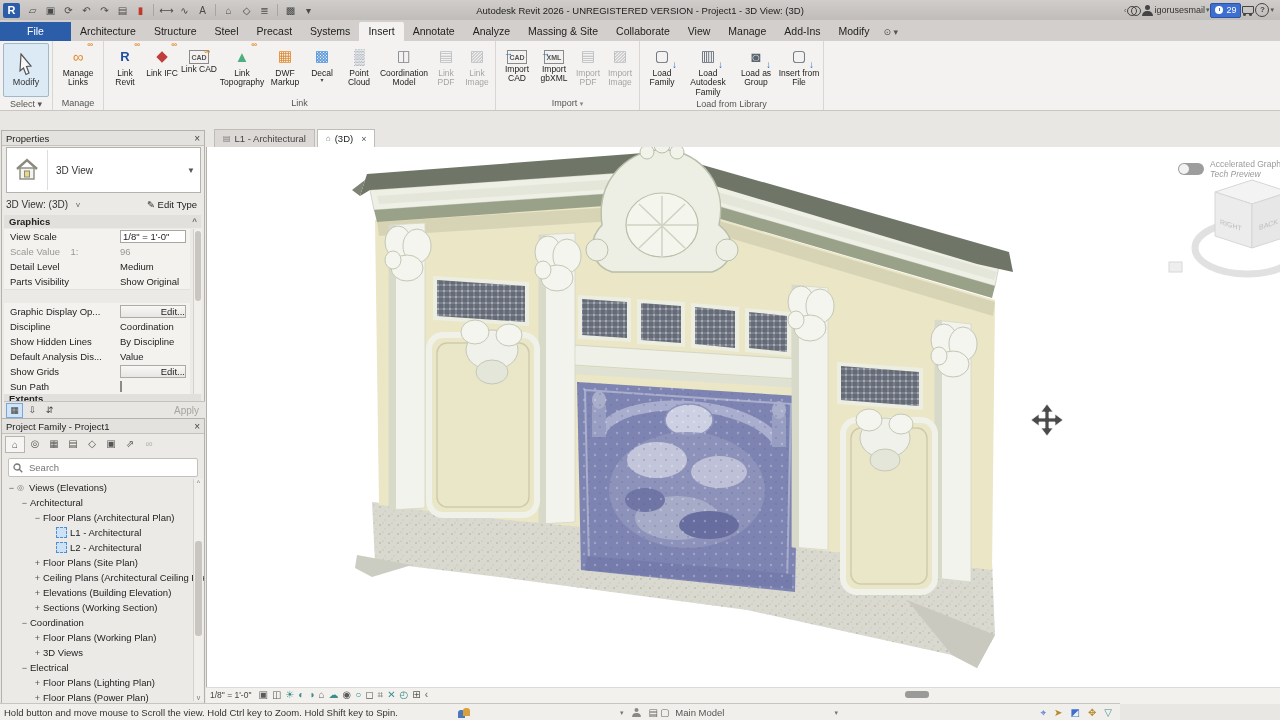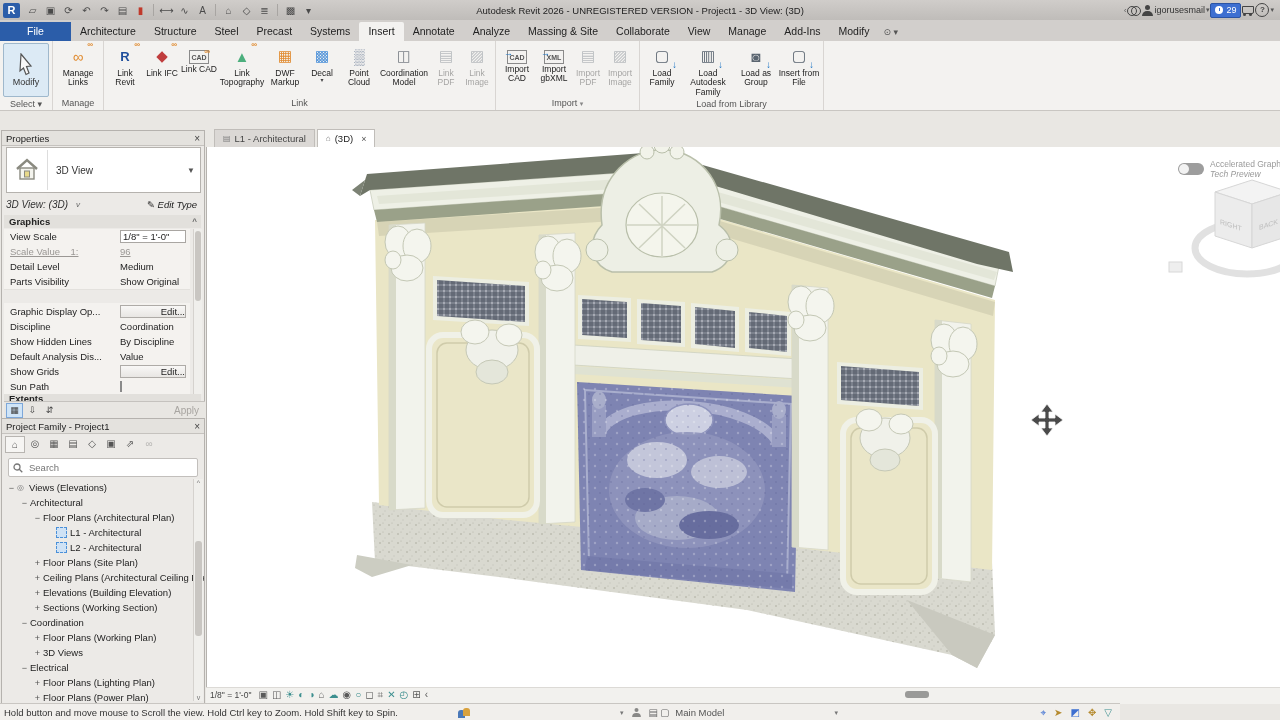--- a/index.html
+++ b/index.html
@@ -73,34 +73,34 @@
   .palette{background:#eceae7;border:1px solid #b5b2ae;}
   .phead{height:14px;background:#e4e2de;border-bottom:1px solid #c5c2be;display:flex;
     align-items:center;padding:0 4px;font-size:9.5px;color:#222;}
   .phead .x{margin-left:auto;font-size:10px;color:#444;}
   
   #typesel{left:4px;top:16px;width:193px;height:44px;background:#fff;border:1px solid #b5b2ae;
     display:flex;align-items:center;}
   #typesel .tsicon{width:40px;height:40px;border-right:1px solid #ddd;display:flex;align-items:center;justify-content:center;}
   #typesel .tslabel{margin-left:8px;font-size:10px;}
   #typesel .tscaret{margin-left:auto;margin-right:5px;font-size:8px;color:#555;}
-  #instrow{left:4px;top:66px;width:193px;height:15px;display:flex;align-items:center;font-size:10px;font-style:italic;}
+  #instrow{left:4px;top:66px;width:193px;height:15px;display:flex;align-items:center;font-size:10px;}
   #instrow .icaret{margin-left:8px;font-size:8px;color:#666;}
   #instrow .edittype{margin-left:auto;margin-right:2px;font-size:9.5px;color:#222;}
   .sechead{left:2px;width:192px;height:13px;background:#e2e0dc;font-weight:bold;
     font-size:9.5px;padding-left:5px;line-height:13px;color:#222;position:absolute;}
   .sechead .sarr{position:absolute;right:4px;font-size:8px;color:#666;}
   .prow{position:absolute;left:2px;width:186px;height:15px;display:flex;align-items:center;
     border-bottom:1px solid #e3e1dd;background:#f4f2ef;}
   .plabel{width:110px;padding-left:6px;font-size:9.5px;color:#222;overflow:hidden;white-space:pre;}
   .pval{flex:1;font-size:9.5px;color:#222;overflow:hidden;white-space:nowrap;}
   .pval.inputbox{background:#fff;border:1px solid #a9a6a2;height:11px;line-height:11px;padding:0 2px;margin-right:4px;}
   .pval.btn{background:linear-gradient(#f8f7f6,#e8e6e3);border:1px solid #aeaba7;height:11px;
     line-height:11px;text-align:right;margin-right:4px;}
-  .prow.gray .plabel,.prow.gray .pval{color:#9a9794;text-decoration:underline;}
+  .prow.gray .plabel,.prow.gray .pval{color:#9a9794;}
   .chk{width:9px;height:9px;border:1px solid #8a8a8a;background:#fff;}
   .vscroll{position:absolute;background:#f0efec;border-left:1px solid #d5d2ce;}
   .vthumb{position:absolute;left:1px;width:6px;background:#c9c6c2;border-radius:3px;}
   #propfoot{left:2px;top:270px;width:199px;height:16px;background:#e8e6e2;border-top:1px solid #c5c2be;
     display:flex;align-items:center;gap:2px;padding-left:2px;position:absolute;}
   #propfoot .fic{width:15px;height:13px;font-size:9px;text-align:center;line-height:13px;color:#444;}
   #propfoot .fic.sel{background:#cfe4f7;border:1px solid #7da7d9;}
   #propfoot .apply{margin-left:auto;margin-right:6px;color:#a8a5a1;font-size:10px;}
   
   #pbicons{display:flex;gap:1px;padding:2px 3px;}

